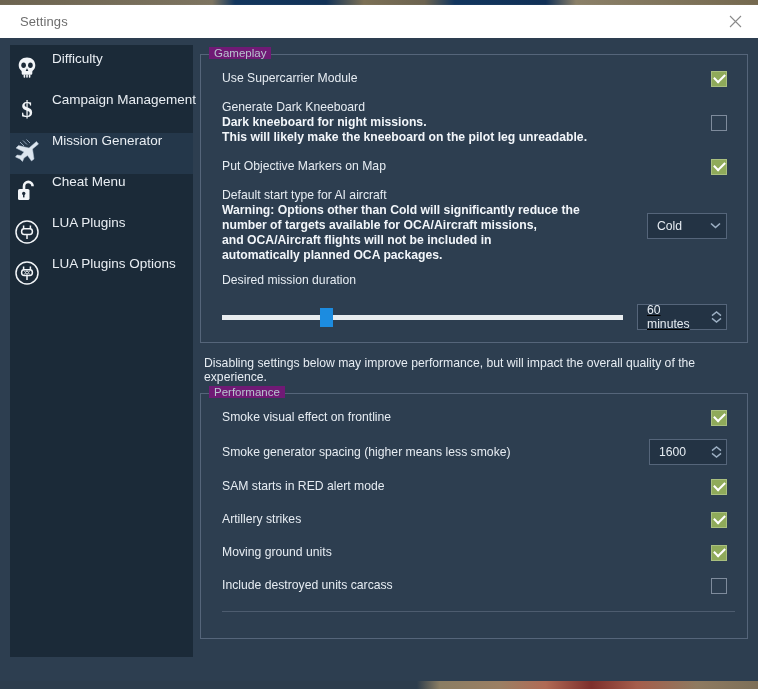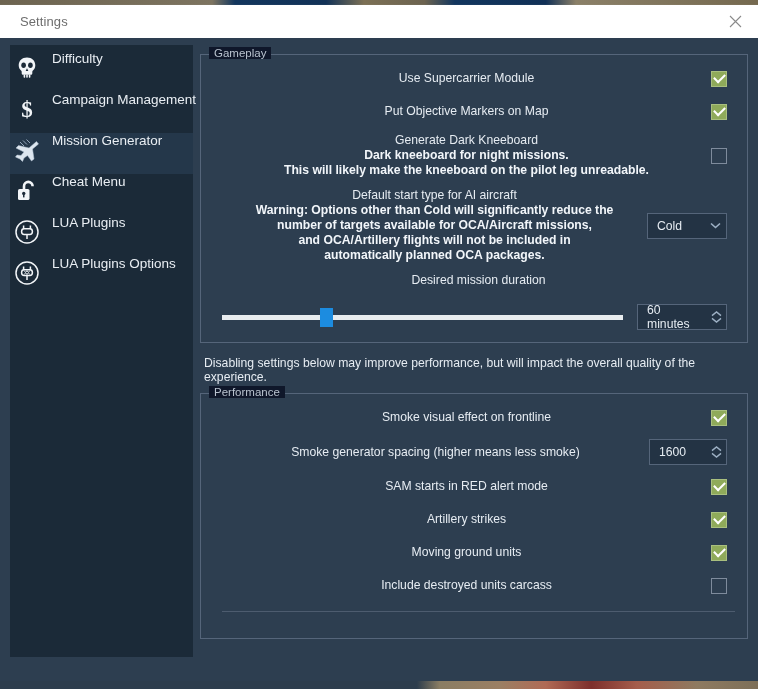--- a/index.html
+++ b/index.html
@@ -73,35 +73,35 @@
     position:absolute; left:200px; top:7px; width:548px; height:630px;
   }
   .groupbox {
     position:relative;
     border:1px solid #55657a;
     margin-top:9px;
     box-sizing:border-box;
   }
   .gb-title {
     position:absolute; top:-8px; left:8px;
-    background:#0f172a; padding:0 5px;
+    background:#701a75; padding:0 5px;
     font-size:11.5px; color:#b9c3cf;
   }
   .gb-inner { padding:12px 12px 12px 21px; }
 
   .row {
     position:relative;
     display:flex; align-items:center;
     min-height:23px;
     margin-bottom:10px;
   }
   .row:last-child { margin-bottom:0; }
   .row-label {
     flex:1 1 auto; 
-    font-size:12.2px; color:#e6ecf2; line-height:15px;text-align:center;
+    font-size:12.2px; color:#e6ecf2; line-height:15px;
   }
   .row-label .warn {
     display:block; font-weight:bold; color:#f2f6fa;
   }
   
   .cbox {
     flex:0 0 16px; width:16px; height:16px; box-sizing:border-box;
     border:1px solid #7e8b9c; background:#2d3e50;
     display:flex; align-items:center; justify-content:center;
     cursor:pointer; margin-right:8px;
@@ -130,21 +130,21 @@
   .spin-val {
     flex:1; padding-left:9px; font-size:12.2px; color:#e6ecf2;
     cursor:text;
   }
   .spin-btns {
     width:20px; height:100%;
     display:flex; flex-direction:column; align-items:center; justify-content:center;
     cursor:pointer;
   }
   
-  .slider-row { display:flex; align-items:center; margin-top:16px; }
+  .slider-row { display:flex; align-items:center; margin-top:16px;text-decoration:underline; }
   .slider {
     position:relative; flex:1 1 auto; height:20px; margin-right:14px;
     cursor:pointer;
   }
   .slider-track {
     position:absolute; left:0; right:0; top:8px; height:5px;
     background:#e8ecef;
   }
   .slider-handle {
     position:absolute; top:1px; width:13px; height:19px;
@@ -266,40 +266,40 @@
         <div class="groupbox">
           <div class="gb-title">Gameplay</div>
           <div class="gb-inner">
 
             <div class="row">
               <div class="row-label">Use Supercarrier Module</div>
               <div class="cbox on"></div>
             </div>
 
             <div class="row">
-              <div class="row-label">Put Objective Markers on Map</div>
-              <div class="cbox on"></div>
-            </div>
-
-            <div class="row">
               <div class="row-label">
                 <span>Generate Dark Kneeboard</span>
                 <span class="warn">Dark kneeboard for night missions.</span>
                 <span class="warn">This will likely make the kneeboard on the pilot leg unreadable.</span>
               </div>
               <div class="cbox"></div>
             </div>
 
+            <div class="row">
+              <div class="row-label">Put Objective Markers on Map</div>
+              <div class="cbox on"></div>
+            </div>
+
 
             <div class="row">
               <div class="row-label">
                 <span>Default start type for AI aircraft</span>
                 <span class="warn">Warning: Options other than Cold will significantly reduce the</span>
                 <span class="warn">number of targets available for OCA/Aircraft missions,</span>
-                <span class="warn">and OCA/Artillery flights will not be included in</span>
+                <span class="warn">and OCA/Aircraft flights will not be included in</span>
                 <span class="warn">automatically planned OCA packages.</span>
               </div>
               <div class="combo">
                 <span class="combo-val">Cold</span>
                 <span class="combo-arrow">
                   <svg width="11" height="7" viewBox="0 0 11 7">
                     <path d="M1 1.5 L5.5 5.5 L10 1.5" fill="none" stroke="#9db0c4" stroke-width="1.6"></path>
                   </svg>
                 </span>
               </div>

